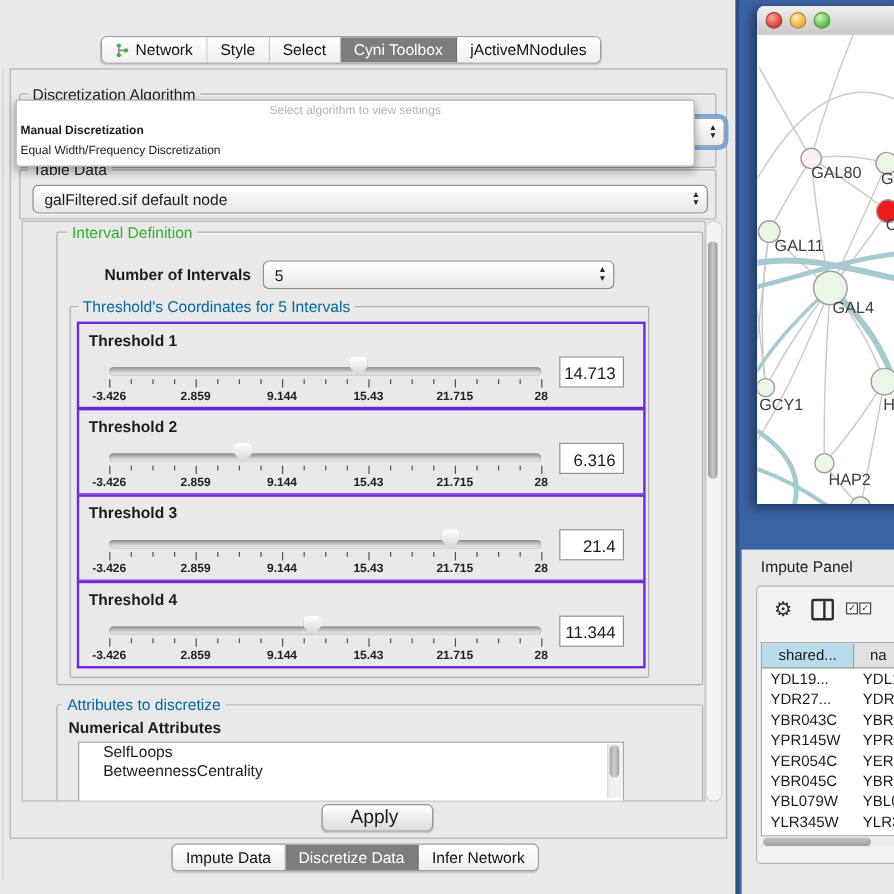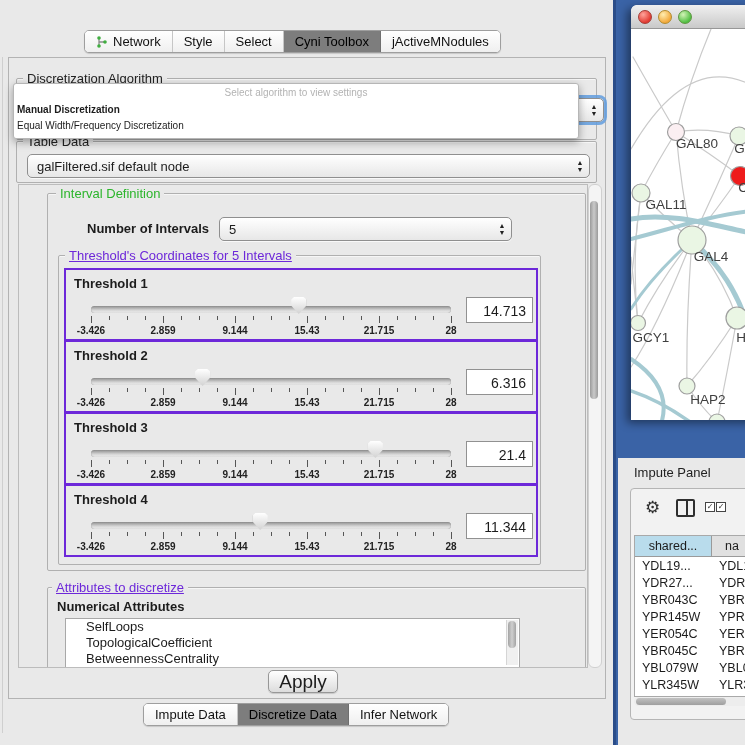--- a/index.html
+++ b/index.html
@@ -13,32 +13,32 @@
   .win-btn{top:7px;width:13px;height:13px;cursor:default;}
   #float-btn{left:578px;}
   #float-btn .sq{position:absolute;left:2px;top:2px;width:8px;height:8px;border:1.5px solid #222;border-radius:1px;}
   #close-btn{left:596px;font-size:13px;font-weight:bold;color:#111;line-height:13px;}
   
   .segbar{display:flex;border:1px solid #9e9e9e;border-radius:5px;background:#fdfdfd;height:21px;overflow:hidden;
           box-shadow:0 1px 1px rgba(0,0,0,.15);}
   .seg{display:flex;align-items:center;padding:0 11px;font-size:13px;color:#111;border-right:1px solid #c6c6c6;
        background:linear-gradient(#ffffff,#efefef);white-space:nowrap;}
   .seg:last-child{border-right:none;}
-  .seg.sel{background:#7d7d7d;color:#000000;border-right-color:#6f6f6f;}
+  .seg.sel{background:#7d7d7d;color:#ffffff;border-right-color:#6f6f6f;}
   #top-tabs{left:84px;top:30px;}
   #bottom-tabs{left:143px;top:703px;}
   .tabicon{width:12px;height:12px;margin-right:5px;}
   
   #cp-outer{left:8px;top:57px;width:596px;height:640px;border:1px solid #b3b3b3;background:#e9e9e9;}
   #cp-leftline{left:2px;top:57px;width:1px;height:676px;background:#cfcfcf;}
   
   .groupbox{border:1px solid #b0b0b0;border-radius:2px;box-shadow:inset 0 1px 0 rgba(255,255,255,.6);}
   .grouptitle{position:absolute;top:-8px;background:#e9e9e9;padding:0 4px;font-size:13px;line-height:15px;}
   .t-green{color:#2cb52c;}
-  .t-blue{color:#6d28d9;text-decoration:underline;}
+  .t-blue{color:#0369a1;}
   .t-dark{color:#222;}
   
   .combo{height:22px;border:1px solid #8f8f8f;border-radius:5px;background:linear-gradient(#ffffff,#e7e7e7);
          box-shadow:0 1px 0 rgba(255,255,255,.7);display:flex;align-items:center;font-size:13px;}
   .combo .val{padding-left:9px;flex:1;overflow:hidden;white-space:nowrap;}
   .combo .spin{width:18px;text-align:center;font-size:7px;line-height:7px;color:#222;}
   .combo.focus{box-shadow:0 0 0 3px rgba(96,156,222,.85);}
   
   #algo-popup{left:13px;top:83px;width:564px;height:54px;background:#fff;border:1px solid #b6b6b6;
               border-radius:3px;box-shadow:0 3px 8px rgba(0,0,0,.35);z-index:40;font-size:10px;}
@@ -53,32 +53,32 @@
   .thr-panel{position:absolute;left:45px;width:470px;height:69px;border:2px solid #6d28d9;background:#e9e9e9;}
   .thr-title{position:absolute;left:8px;top:6px;font-weight:bold;font-size:13px;}
   .thr-track{position:absolute;left:25px;top:36px;width:360px;height:7px;border-radius:4px;
              background:linear-gradient(#8e8e8e,#d6d6d6 60%,#efefef);box-shadow:inset 0 0 1px #777;}
   .thr-handle{position:absolute;top:27px;width:15px;height:17px;
               background:linear-gradient(#ffffff,#d2d2d2);
               clip-path:polygon(18% 0%,82% 0%,100% 14%,100% 52%,50% 100%,0% 52%,0% 14%);
               filter:drop-shadow(0 1px 1px rgba(0,0,0,.45));}
   .tick{position:absolute;width:1px;background:#555;}
   .tick-label{position:absolute;top:55px;width:60px;text-align:center;font-size:10px;font-weight:bold;color:#222;}
-  .thr-field{position:absolute;left:400px;top:27px;width:67px;height:26px;background:#fff;border:1px solid #919191;
+  .thr-field{position:absolute;left:400px;top:27px;width:54px;height:26px;background:#fff;border:1px solid #919191;
              font-size:14px;text-align:right;line-height:26px;padding-right:6px;box-sizing:border-box;}
   
   #attr-list{background:#fff;border:1px solid #a8a8a8;font-size:13px;line-height:16px;overflow:hidden;}
   #attr-list .li{padding-left:20px;white-space:nowrap;}
   #attr-scroll{position:absolute;right:1px;top:1px;width:11px;height:45px;background:#f0f0f0;border-left:1px solid #d5d5d5;}
   #attr-scroll .thumb{position:absolute;left:1px;top:1px;width:8px;height:27px;border-radius:4px;
                       background:linear-gradient(90deg,#a3a3a3,#cfcfcf 50%,#a3a3a3);}
   
   #apply-btn{left:268px;top:670px;width:68px;height:21px;border:1px solid #979797;border-radius:5px;
-             background:linear-gradient(#ffffff,#dcdcdc);font-size:19px;text-align:center;line-height:21px;
-             box-shadow:0 1px 1px rgba(0,0,0,.15);}
+             background:linear-gradient(#ffffff,#dcdcdc);font-size:16px;line-height:21px;
+             box-shadow:0 1px 1px rgba(0,0,0,.15);padding-left:23px;}
   
   #desktop{left:613px;top:0;width:132px;height:745px;background:#3a63a6;}
   #desktop-edge{left:613px;top:0;width:3px;height:745px;background:#2b4d89;}
   #net-window{left:631px;top:5px;width:130px;height:415px;border-radius:6px 0 0 0;
               box-shadow:-4px 3px 10px rgba(0,0,0,.45);background:#fff;overflow:hidden;}
   #net-titlebar{position:absolute;left:0;top:0;width:100%;height:23px;
                 background:linear-gradient(#f0f0f0,#c9c9c9);border-bottom:1px solid #979797;border-radius:6px 0 0 0;}
   .light{position:absolute;top:5px;width:12px;height:12px;border-radius:50%;}
   #light-red{left:7px;background:radial-gradient(circle at 35% 30%,#ffa49b,#e23b32 70%);border:1px solid #a33b34;}
   #light-yellow{left:27px;background:radial-gradient(circle at 35% 30%,#ffeDB0,#f2a93b 70%);border:1px solid #b08a2e;}
@@ -308,21 +308,20 @@
         </div>
       </div>
 
     <div class="abs groupbox" style="left:28px;top:402px;width:537px;height:90px;">
       <span class="grouptitle t-blue" style="left:4px;">Attributes to discretize</span>
     </div>
     <div class="abs" style="left:38px;top:414px;font-weight:bold;font-size:13px;">Numerical Attributes</div>
     <div id="attr-list" class="abs" style="left:46px;top:433px;width:453px;height:49px;">
 
     <div class="li">SelfLoops</div>
-        <div class="li">TopologicalCoefficient</div>
         <div class="li">BetweennessCentrality</div>
         <div id="attr-scroll">
           <div class="thumb"></div>
         </div>
       </div>
   </div>
   <div id="vscroll" class="abs">
     <div class="thumb"></div>
   </div>
 

